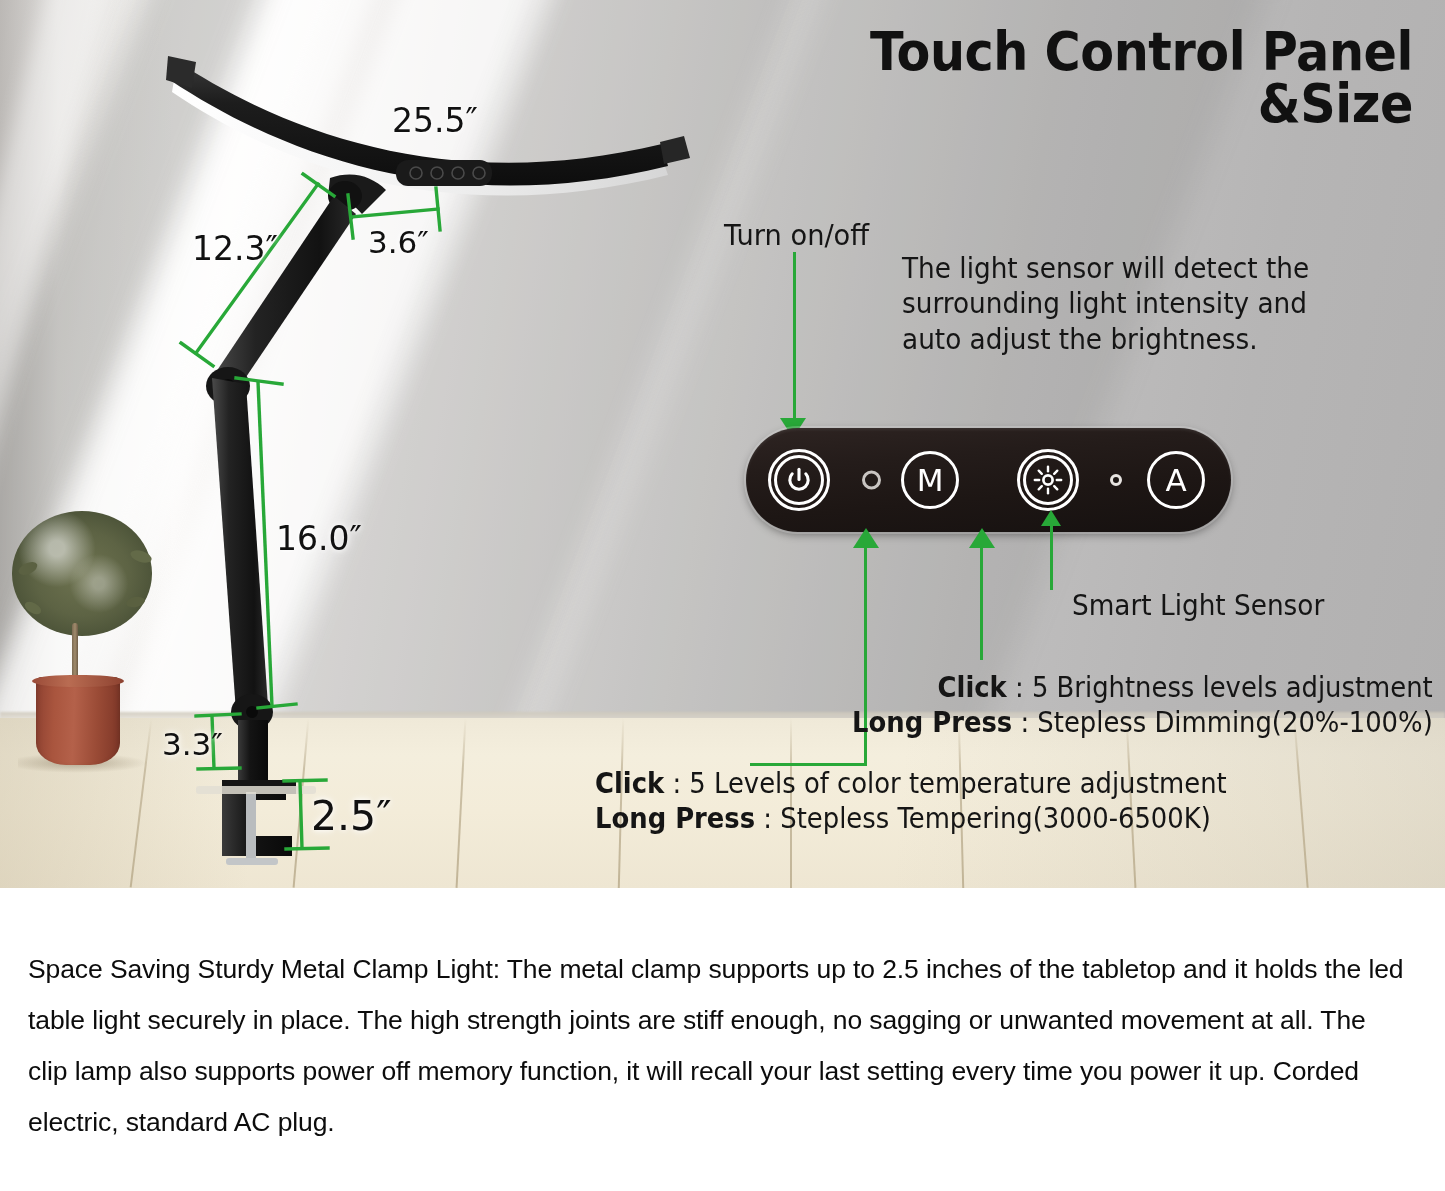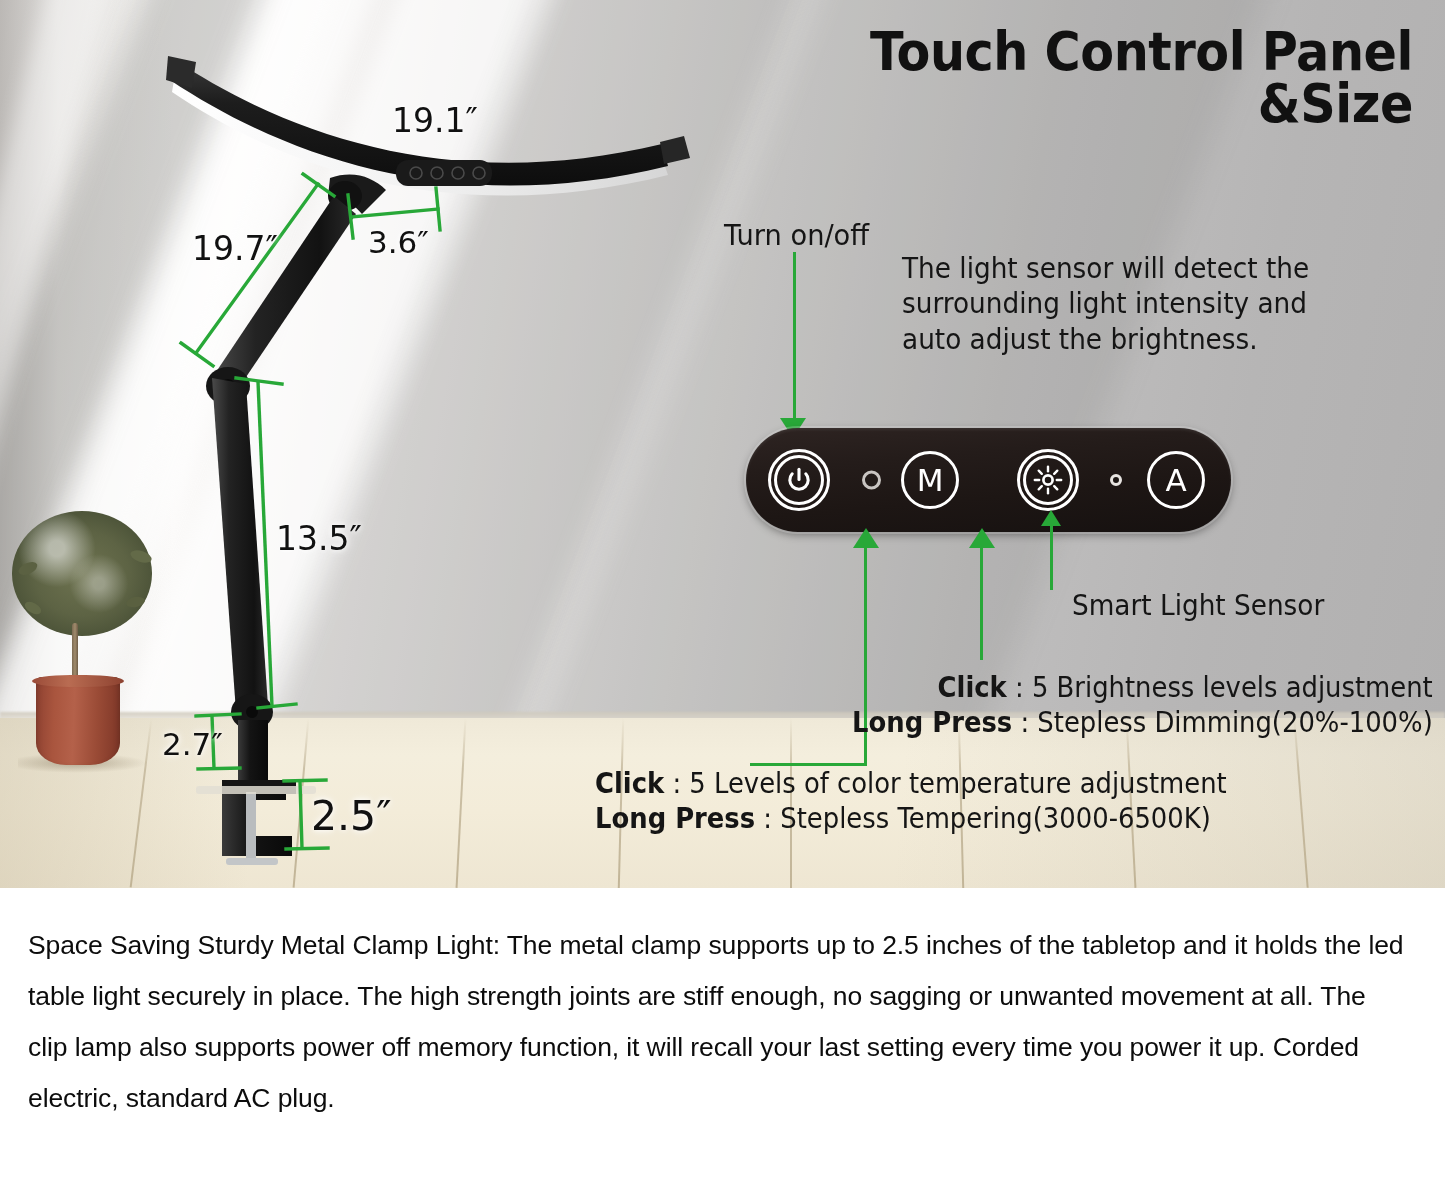--- a/index.html
+++ b/index.html
@@ -143,21 +143,21 @@
   
   .arrow-line { position:absolute; background:#28a838; }
   .arrow-head { position:absolute; width:0; height:0; }
   .arrow-head.down { border-left:13px solid transparent; border-right:13px solid transparent; border-top:20px solid #28a838; }
   .arrow-head.up   { border-left:13px solid transparent; border-right:13px solid transparent; border-bottom:20px solid #28a838; }
   .arrow-head.up.sm{ border-left:10px solid transparent; border-right:10px solid transparent; border-bottom:16px solid #28a838; }
 
   
   #desc {
     position:absolute; left:0; top:888px; width:1445px; height:303px;
-    background:#fff; padding:32px 34px 0 28px;
+    background:#fff; padding:56px 34px 0 28px;
   }
   #desc p {
     font-family:"Liberation Sans", sans-serif;
     font-size:26.5px; line-height:1.92; color:#0c0c0c; letter-spacing:-.1px;
   }
 </style>
 </head>
 <body>
 
 <div id="page">
@@ -279,25 +279,25 @@
           <line x1="212" y1="716" x2="214" y2="768"></line>
           <line x1="196" y1="716" x2="240" y2="714"></line>
           <line x1="198" y1="769" x2="240" y2="768"></line>
 
           <line x1="300" y1="782" x2="302" y2="848"></line>
           <line x1="284" y1="781" x2="326" y2="780"></line>
           <line x1="286" y1="849" x2="328" y2="848"></line>
         </g>
       </svg>
 
-      <div class="dimlabel" style="left:392px; top:101px; font-size:33px;">19.1″</div>
-      <div class="dimlabel" style="left:192px; top:229px; font-size:33px;">19.7″</div>
+      <div class="dimlabel" style="left:392px; top:101px; font-size:33px;">25.5″</div>
+      <div class="dimlabel" style="left:192px; top:229px; font-size:33px;">12.3″</div>
       <div class="dimlabel" style="left:368px; top:224px; font-size:31px;">3.6″</div>
-      <div class="dimlabel" style="left:276px; top:519px; font-size:33px;">13.5″</div>
-      <div class="dimlabel" style="left:162px; top:726px; font-size:31px;">2.7″</div>
+      <div class="dimlabel" style="left:276px; top:519px; font-size:33px;">16.0″</div>
+      <div class="dimlabel" style="left:162px; top:726px; font-size:31px;">3.3″</div>
       <div class="dimlabel" style="left:311px; top:792px; font-size:41px;">2.5″</div>
     </div>
 
     <div id="diagram">
 
       <div class="title">
         <span>Touch Control Panel</span>
         <span class="l2">&amp;Size</span>
       </div>
 

